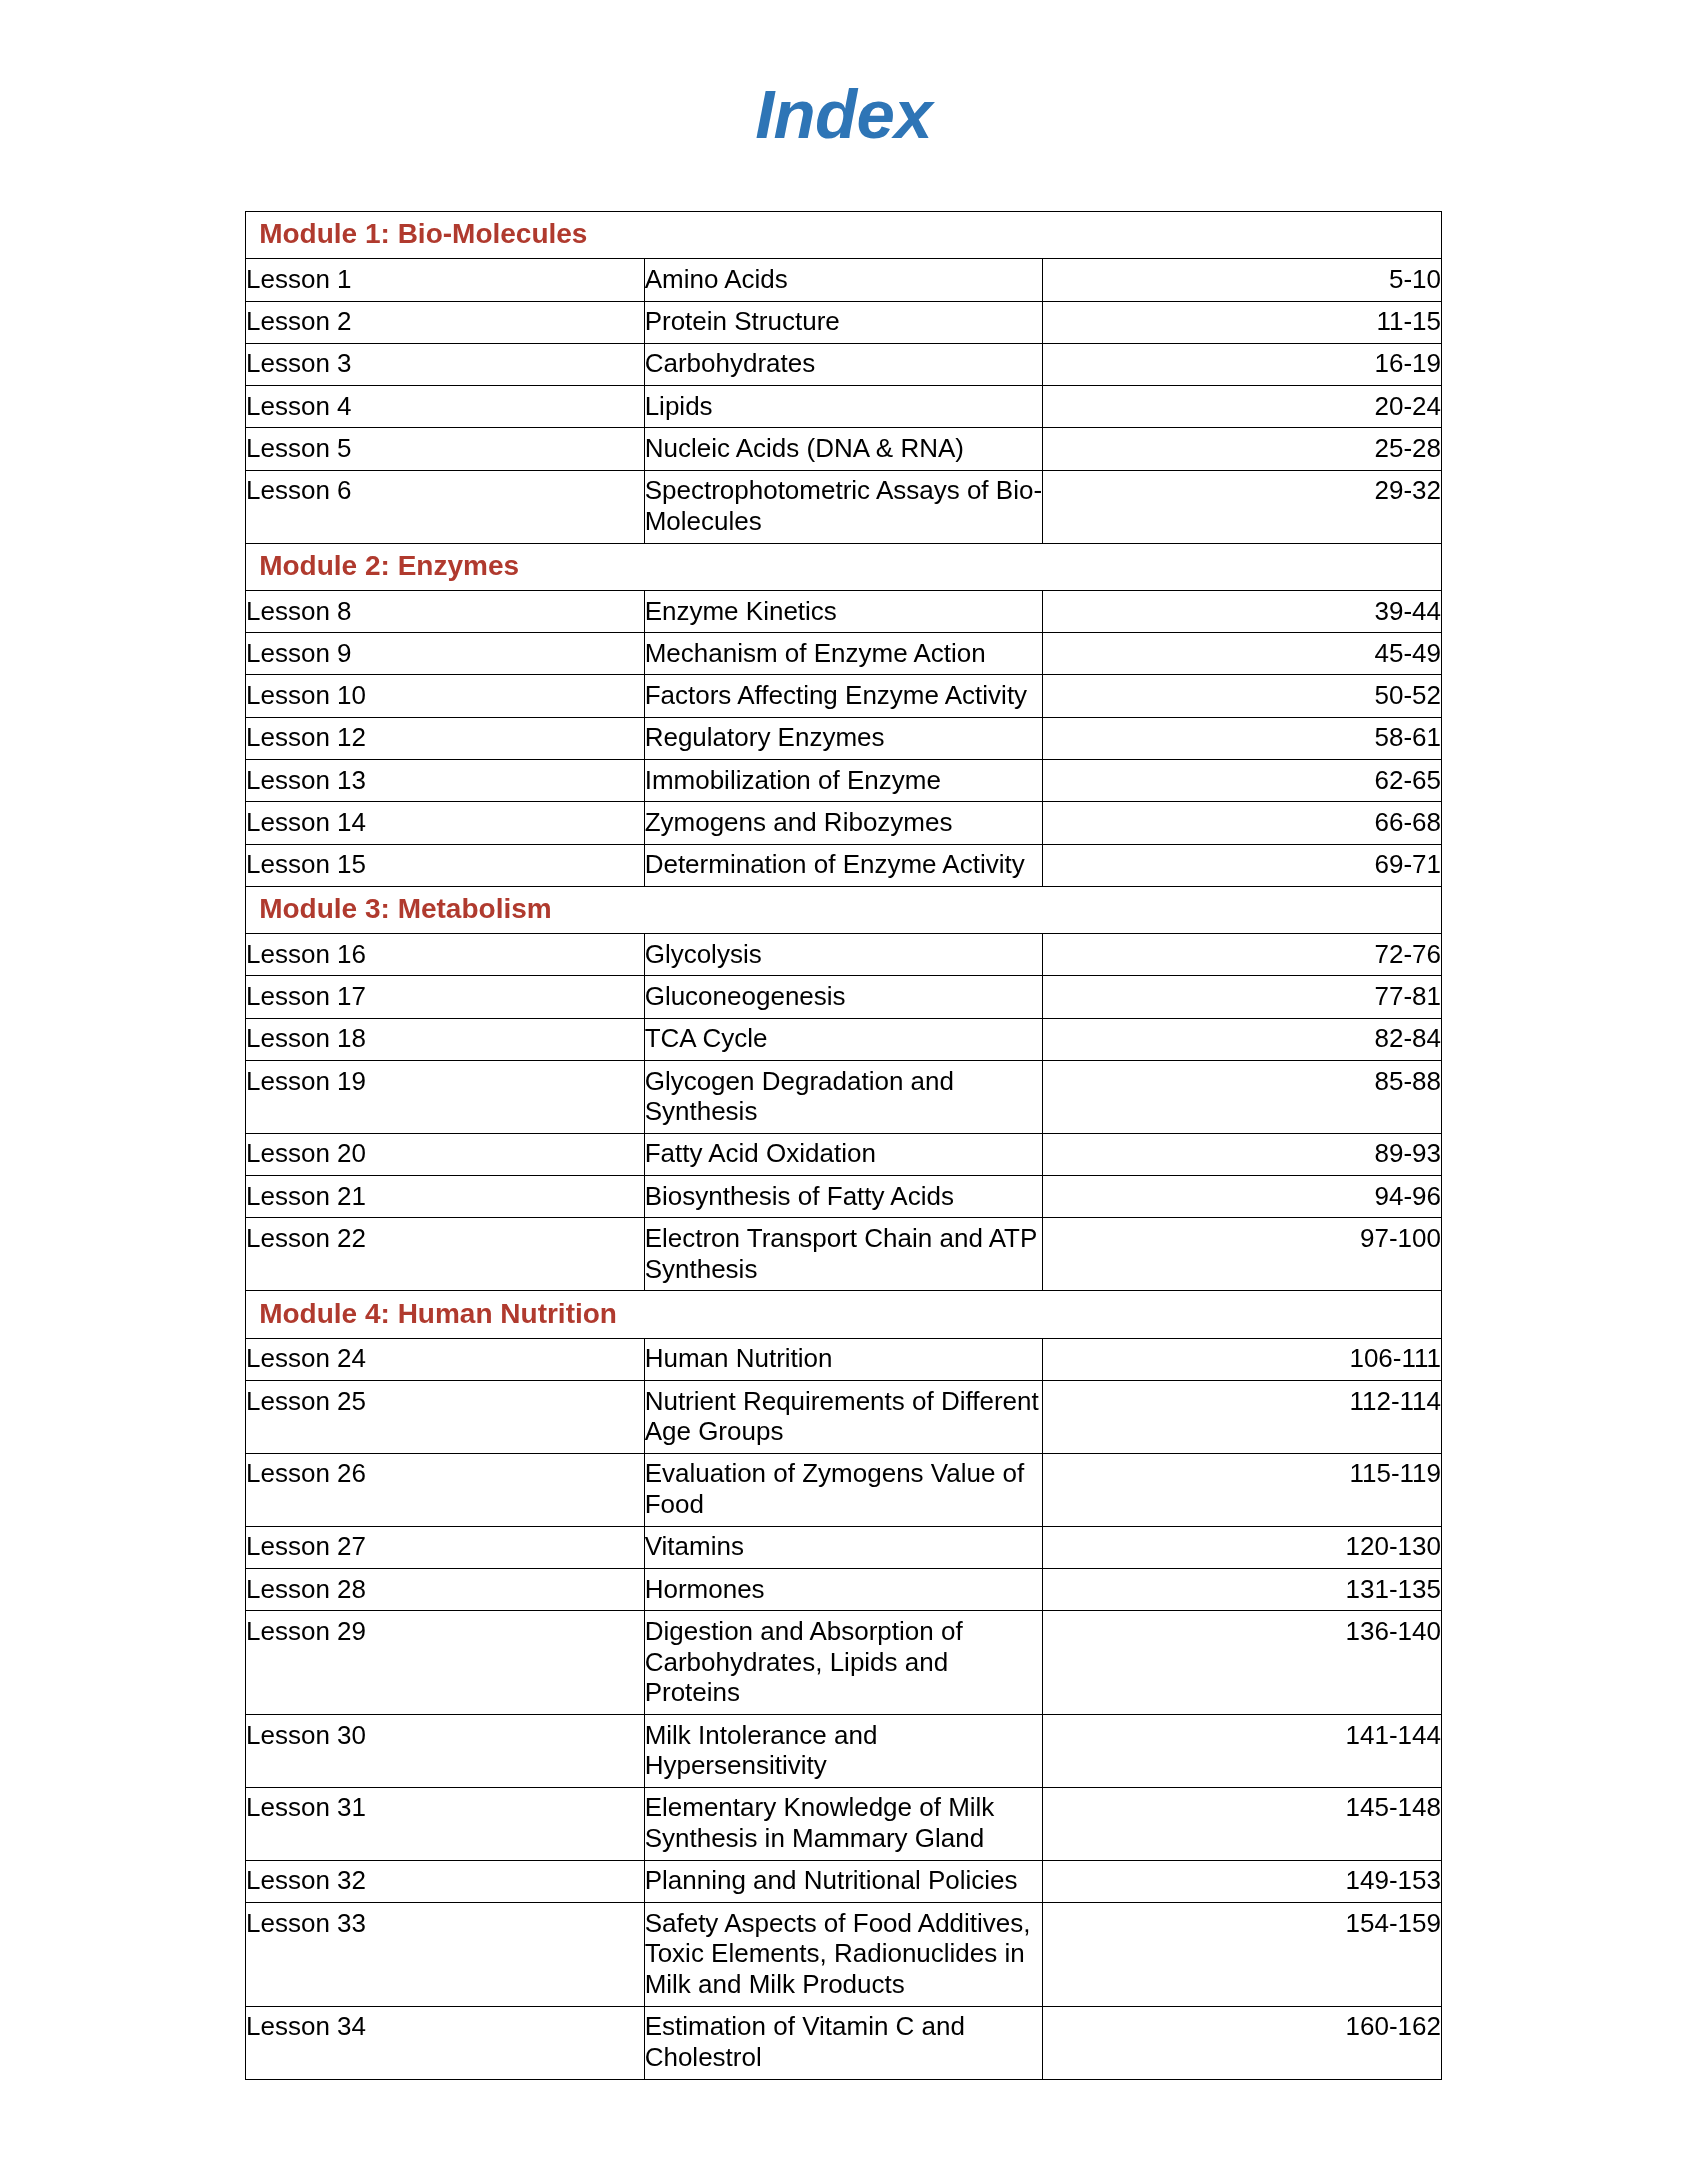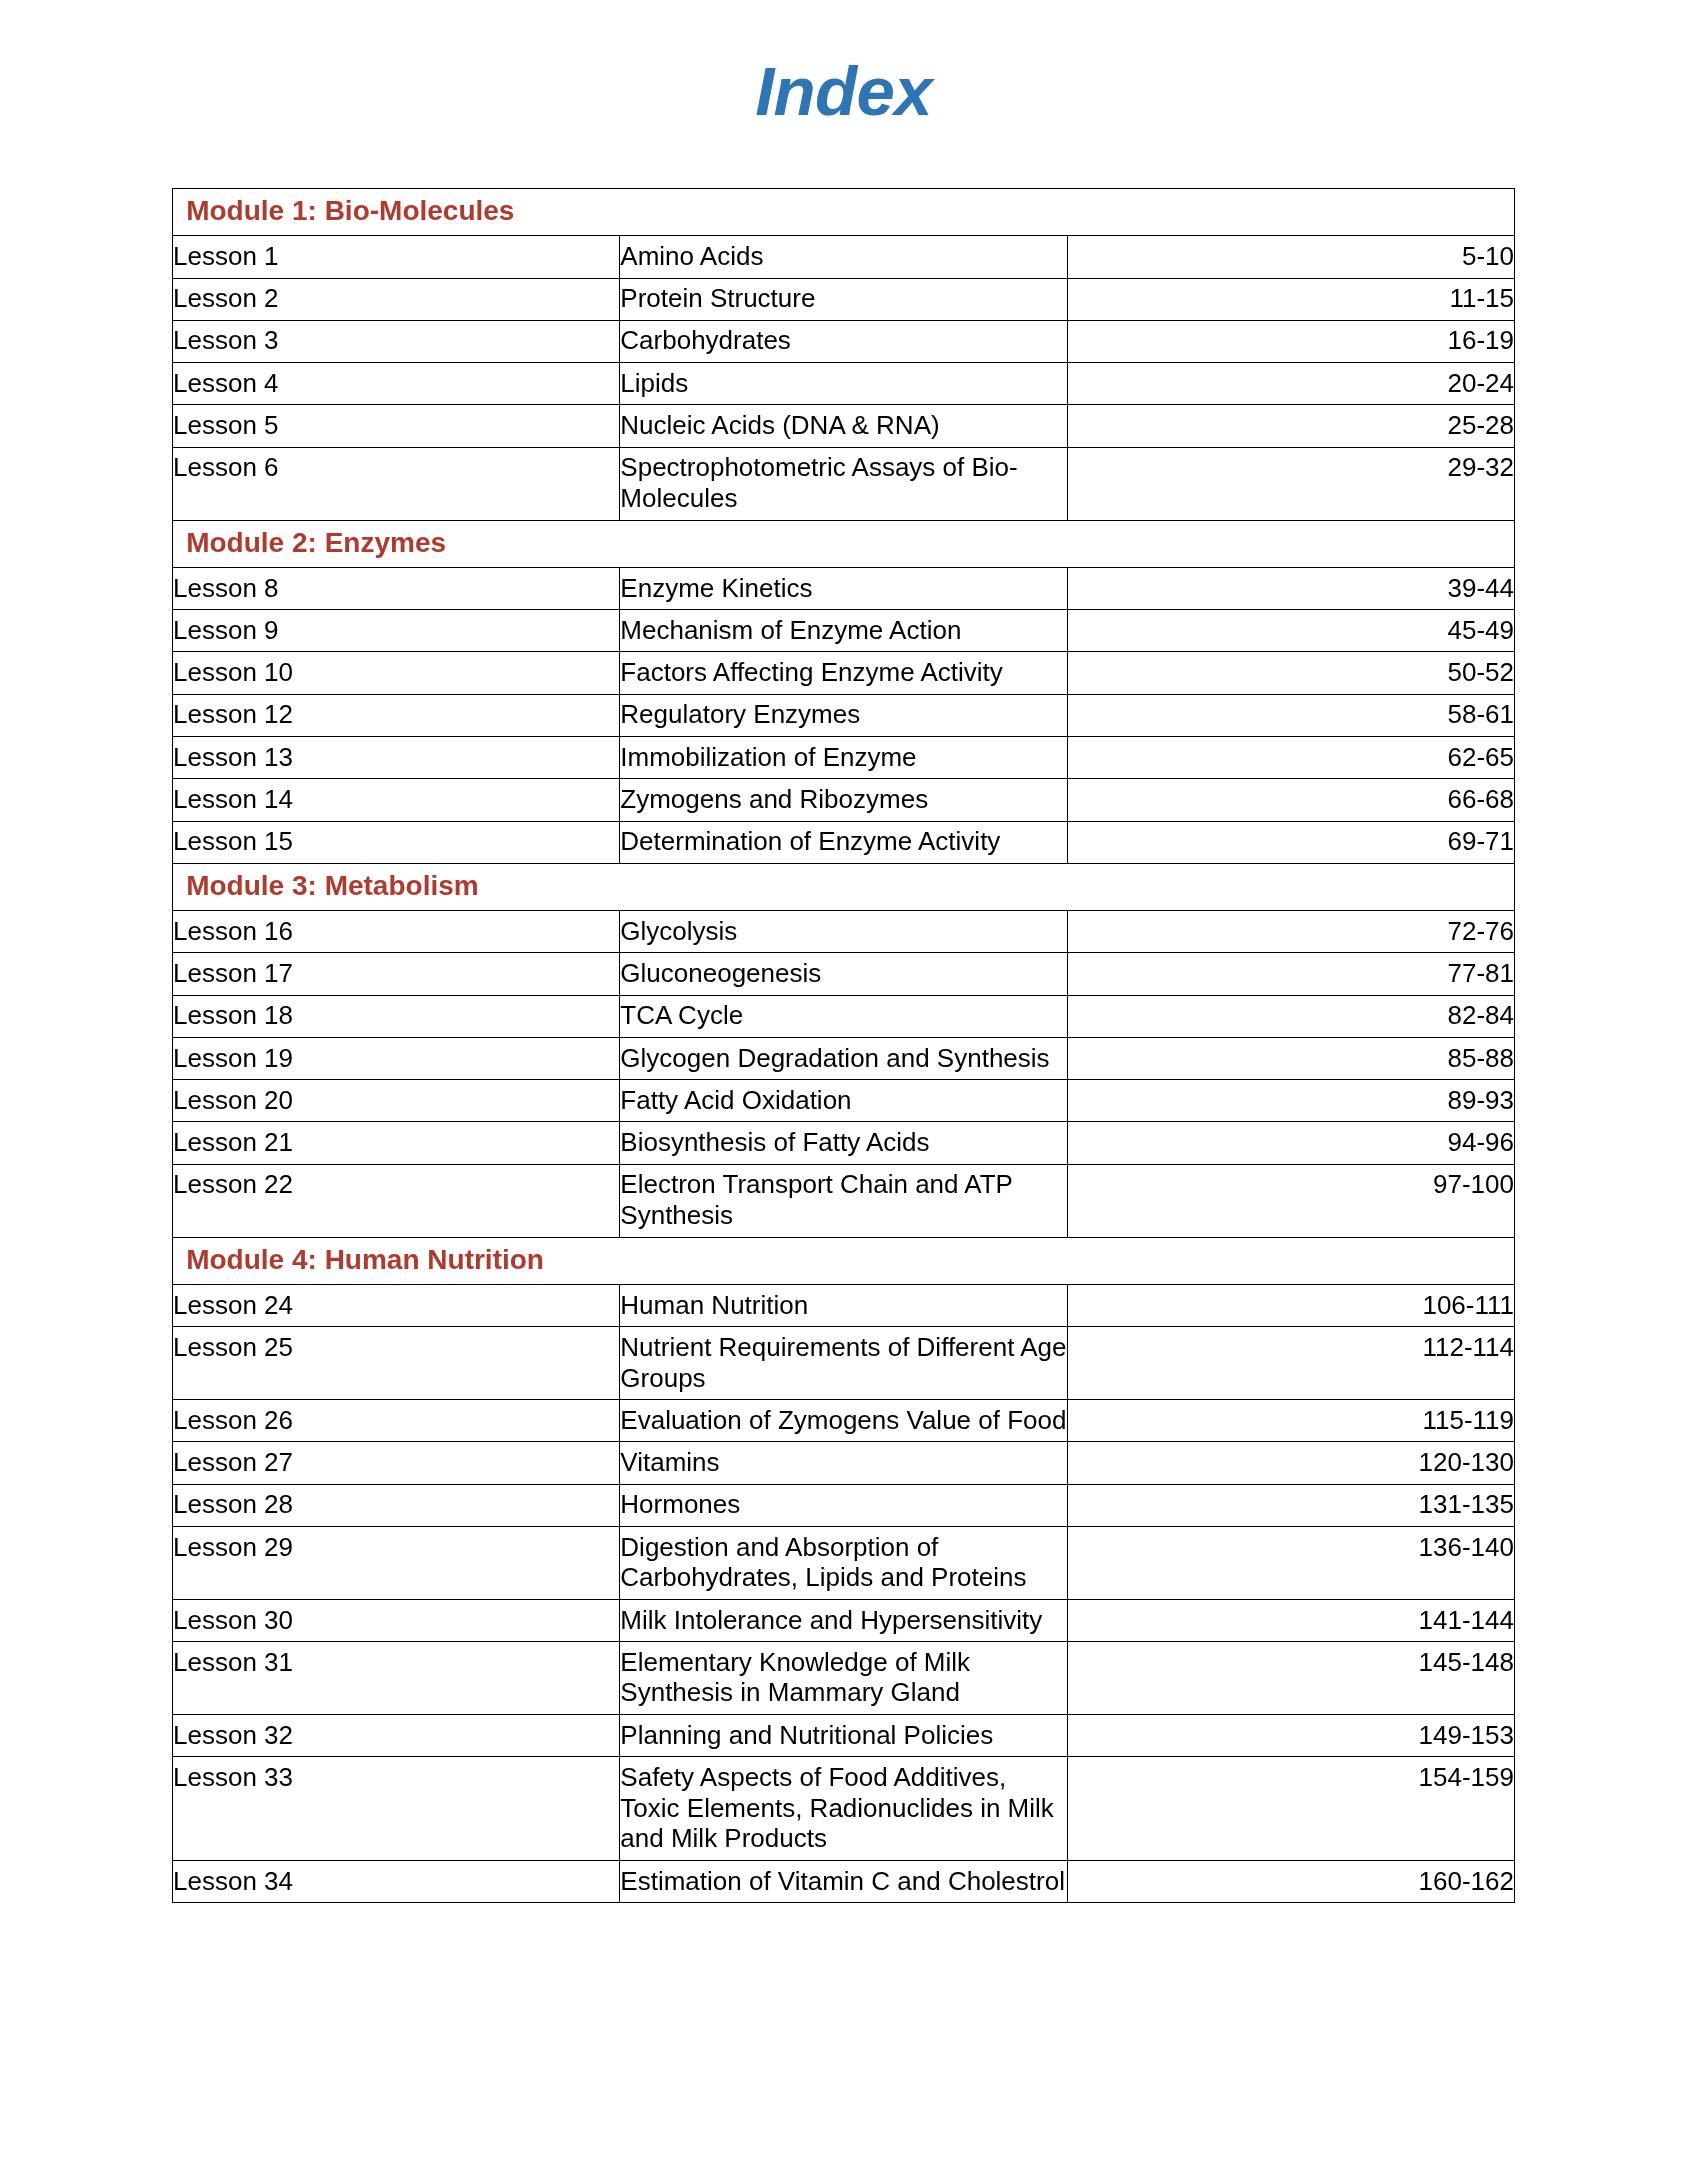--- a/index.html
+++ b/index.html
@@ -22,27 +22,27 @@
     position: relative;
   }
   .page-title {
     text-align: center;
     font-family: "Liberation Sans", sans-serif;
     font-style: italic;
     font-weight: bold;
     font-size: 69px;
     color: #2E75B6;
     margin: 0;
-    padding-top: 52px;
+    padding-top: 75px;
     letter-spacing: -0.7px;
   }
   .table-wrap {
     margin: 0 auto;
     margin-top: 57px;
-    width: 1343px;
+    width: 1197px;
   }
   table.index-table {
     width: 100%;
     border-collapse: collapse;
     table-layout: fixed;
     font-size: 26px;
   }
   table.index-table td {
     border: 1.3px solid #000000;
     padding: 4.6px 0 6px 0;

